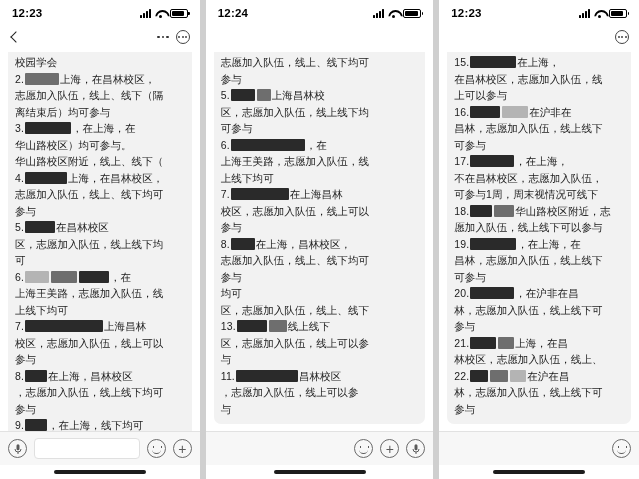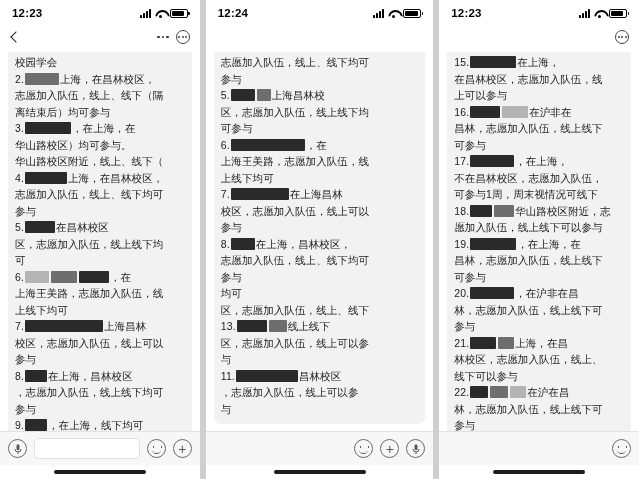--- a/index.html
+++ b/index.html
@@ -421,21 +421,20 @@
         <p class="para"><span>18.</span><span class="redact r-dark" style="width:22px"></span><span class="redact r-mid" style="width:20px"></span><span>华山路校区附近，志</span></p>
         <p class="para"><span>愿加入队伍，线上线下可以参与</span></p>
         <p class="para"><span>19.</span><span class="redact r-dark" style="width:46px"></span><span>，在上海，在</span></p>
         <p class="para"><span>昌林，志愿加入队伍，线上线下</span></p>
         <p class="para"><span>可参与</span></p>
         <p class="para"><span>20.</span><span class="redact r-dark" style="width:44px"></span><span>，在沪非在昌</span></p>
         <p class="para"><span>林，志愿加入队伍，线上线下可</span></p>
         <p class="para"><span>参与</span></p>
         <p class="para"><span>21.</span><span class="redact r-dark" style="width:26px"></span><span class="redact r-mid" style="width:16px"></span><span>上海，在昌</span></p>
         <p class="para"><span>林校区，志愿加入队伍，线上、</span></p>
-        <p class="para"><span>线下可以参与</span></p>
         <p class="para"><span>22.</span><span class="redact r-dark" style="width:18px"></span><span class="redact r-mid" style="width:18px"></span><span class="redact r-light" style="width:16px"></span><span>在沪在昌</span></p>
         <p class="para"><span>林，志愿加入队伍，线上线下可</span></p>
         <p class="para"><span>参与</span></p>
 
       </div>
     </div>
 
     <div class="inputbar right-align">
       <span class="circle-ico smiley"></span>
     </div>

